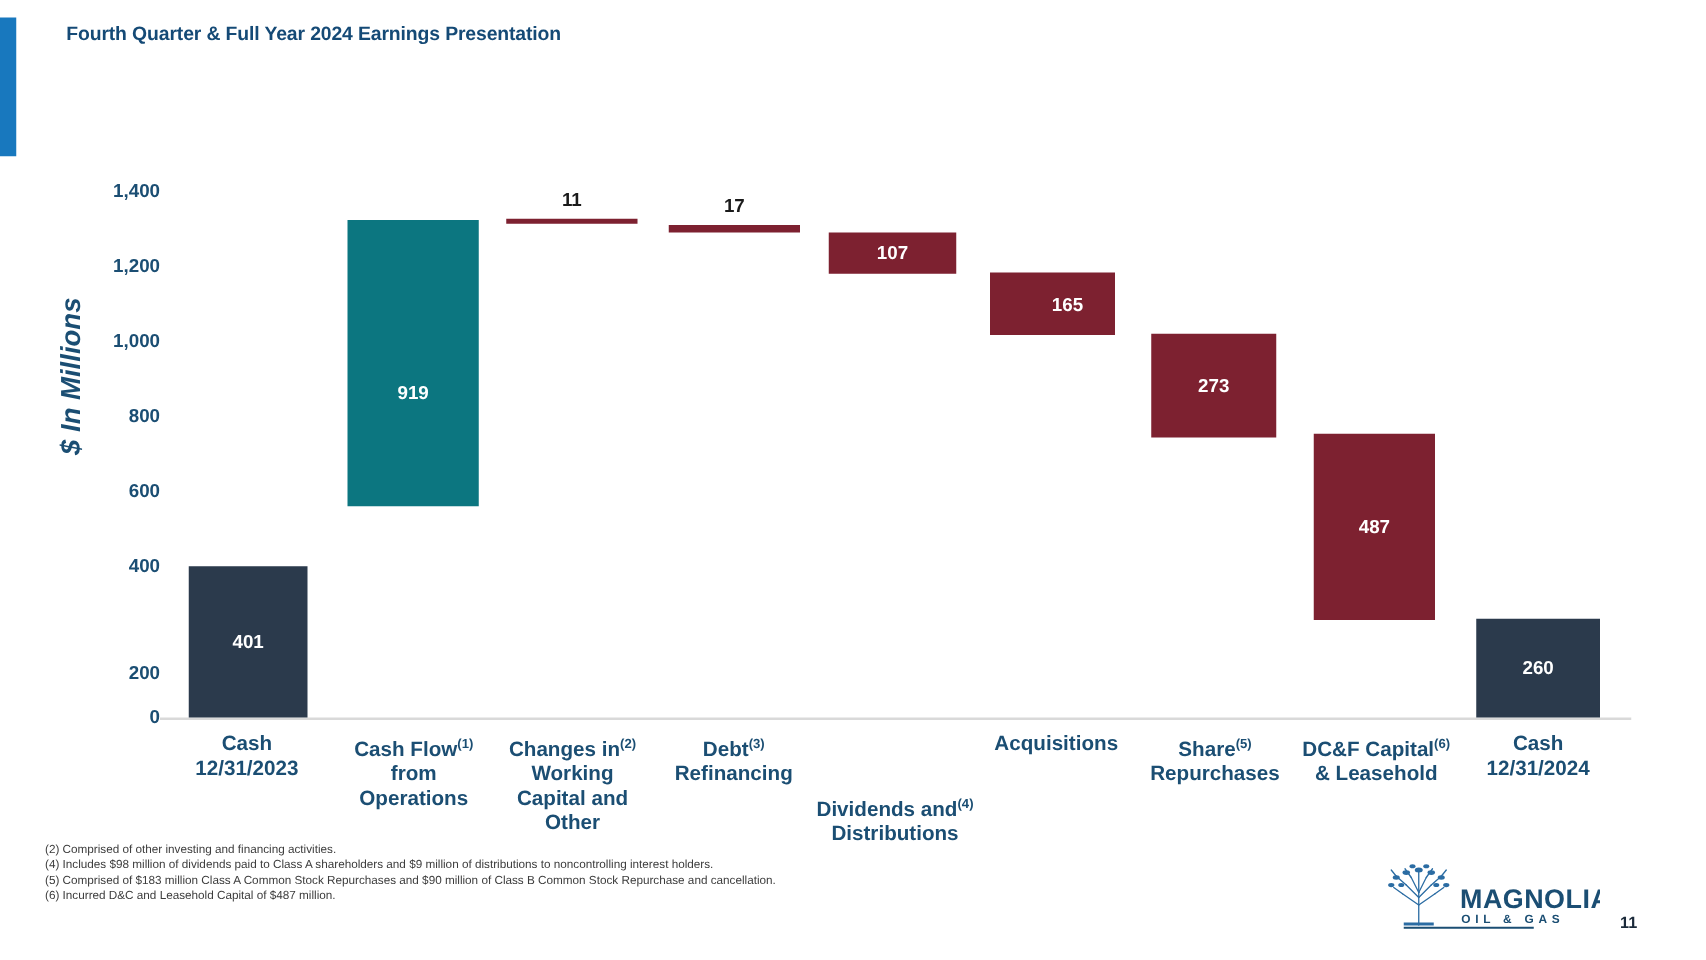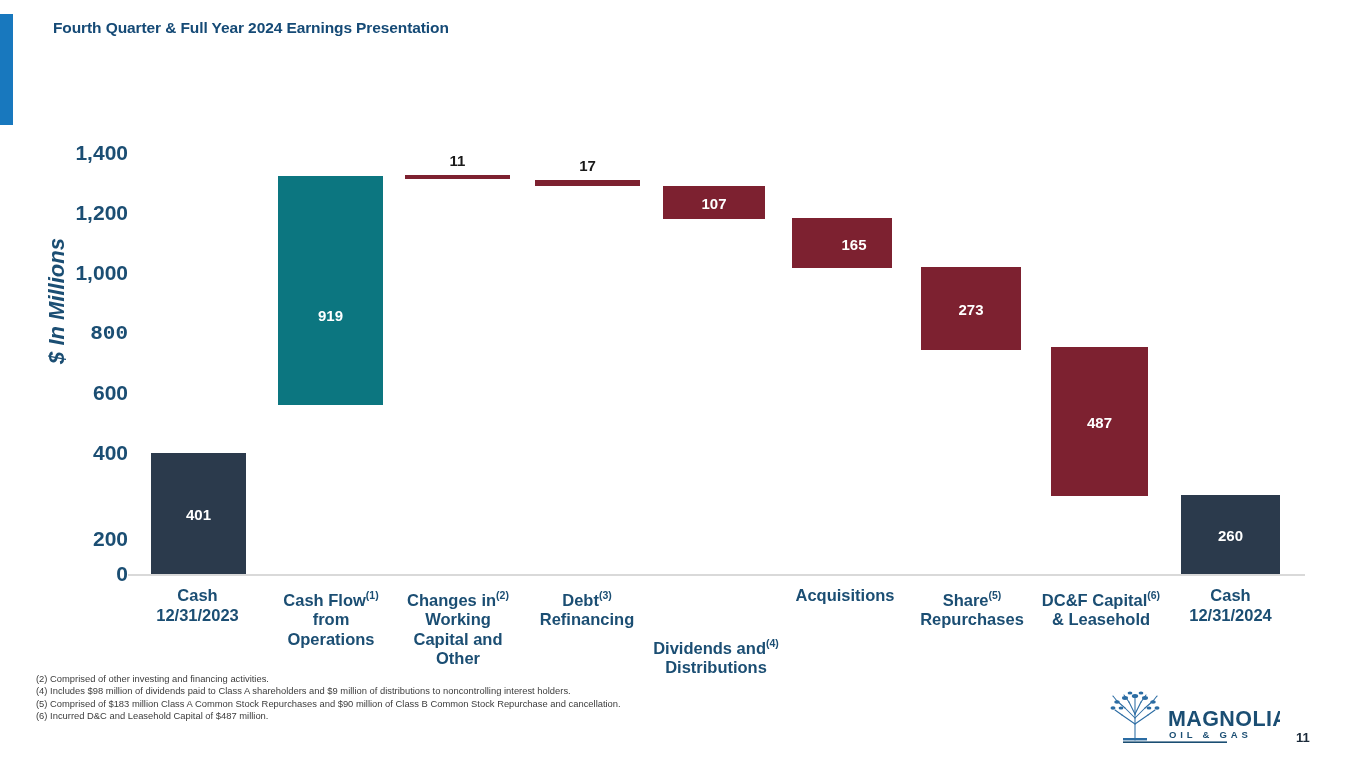--- a/index.html
+++ b/index.html
@@ -38,21 +38,21 @@
     left:22px;top:288px;width:160px;
     transform:rotate(-90deg);transform-origin:50% 50%;
     margin-left:-45px;
     text-align:center;
     font-size:22px;font-weight:bold;font-style:italic;color:#1B4E73;
     white-space:nowrap;
   }
 
   .ytick{
     position:absolute;right:0;width:72px;text-align:right;
-    font-size:21px;font-weight:bold;color:#1B4E73;
+    font-size:15px;font-weight:bold;color:#1B4E73;
     transform:translateY(-50%);
   }
   .ytick-wrap{position:absolute;left:50px;top:0;width:78px;height:768px;}
 
   .baseline{
     position:absolute;left:128px;top:574px;width:1177px;height:1.5px;
     background:#D9D9D9;
   }
 
   .plot{position:absolute;left:0;top:0;width:1365px;height:768px;}
@@ -103,21 +103,21 @@
   <div class="eyebrow">Fourth Quarter &amp; Full Year 2024 Earnings Presentation</div>
 
   <div class="chart">
 
     <div class="axis-title">$ In Millions</div>
 
     <div class="ytick-wrap" id="yticks">
         <div class="ytick" style="top: 153px;">1,400</div>
         <div class="ytick" style="top: 213px;">1,200</div>
         <div class="ytick" style="top: 273px;">1,000</div>
-        <div class="ytick" style="top: 333px; font-family: Liberation Mono, monospace;">800</div>
+        <div class="ytick" style="top: 333px;">800</div>
         <div class="ytick" style="top: 393px;">600</div>
         <div class="ytick" style="top: 453px;">400</div>
         <div class="ytick" style="top: 514px; margin-top: 25px;">200</div>
         <div class="ytick" style="top: 574px;">0</div>
       </div>
 
     <div class="baseline"></div>
 
     <div class="plot" id="plot">
         <div class="bar" style="left: 151px; top: 453px; width: 95px; height: 121px; background: rgb(43, 58, 76);">

